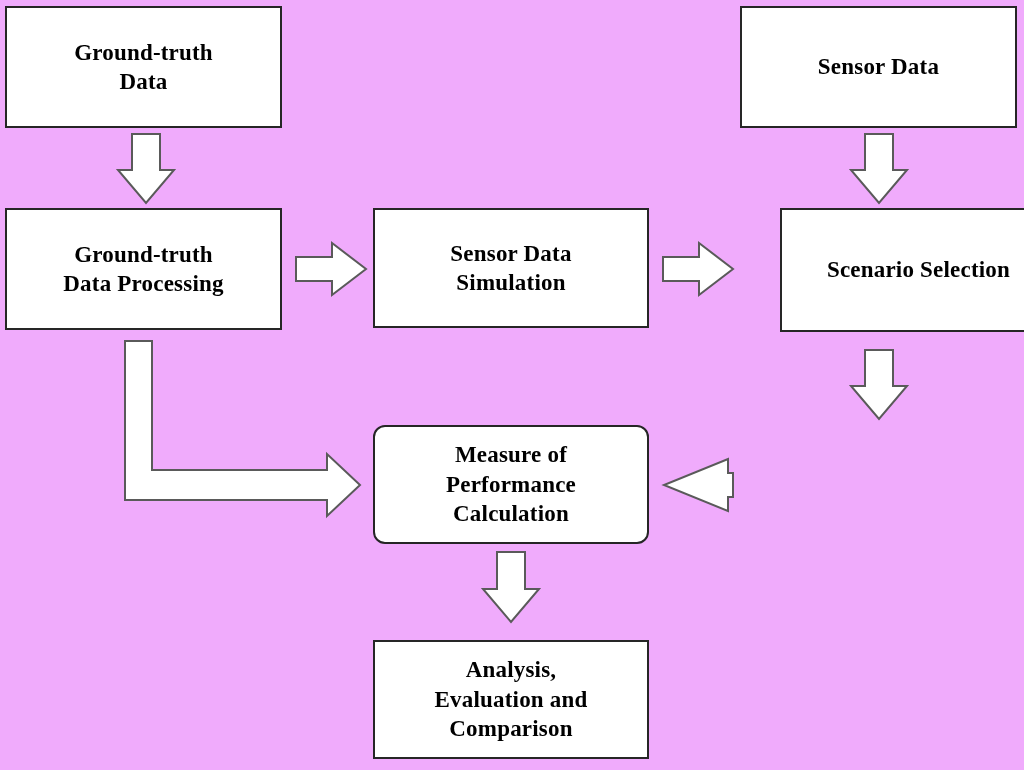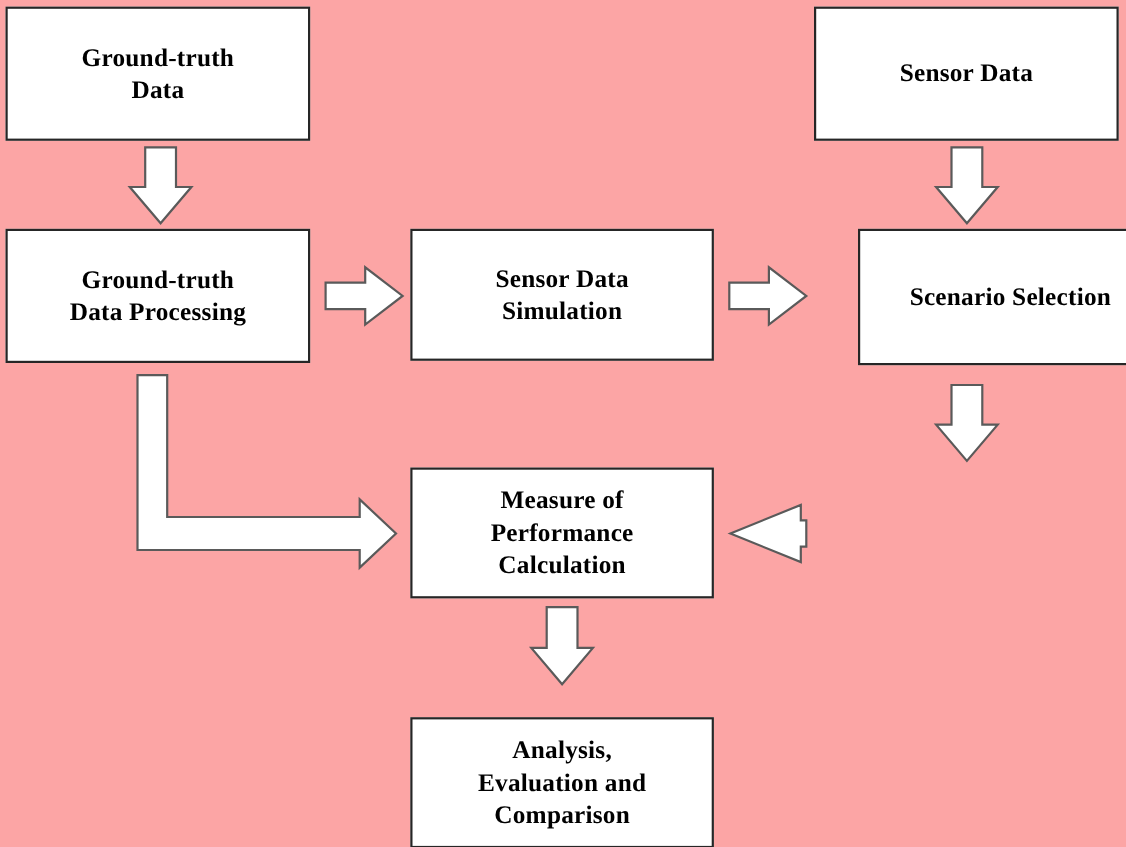--- a/index.html
+++ b/index.html
@@ -5,21 +5,21 @@
 <style>
   html, body {
     margin: 0;
     padding: 0;
     background: #ffffff;
   }
   #canvas {
     position: relative;
     width: 1024px;
     height: 770px;
-    background: #fca5a5;
+    background: #f0abfc;
     overflow: hidden;
     font-family: "Liberation Serif", "DejaVu Serif", serif;
   }
   .node {
     position: absolute;
     box-sizing: border-box;
     border: 2px solid #262626;
     background: #ffffff;
     display: flex;
     align-items: center;
@@ -91,26 +91,26 @@
 
   <div class="node" style="left:373px; top:208px; width:276px; height:120px;">
     <span class="label">Sensor Data
 Simulation</span>
   </div>
 
   <div class="node" style="left:740px; top:208px; width:277px; height:124px;margin-left:40px;">
     <span class="label">Scenario Selection</span>
   </div>
 
-  <div class="node" style="left:373px; top:425px; width:276px; height:119px;">
+  <div class="node" style="left:373px; top:425px; width:276px; height:119px;border-radius:12px;">
     <span class="label">Measure of
 Performance
 Calculation</span>
   </div>
 
 
-  <div class="node" style="left:373px; top:640px; width:276px; height:119px;margin-top:12px;">
+  <div class="node" style="left:373px; top:640px; width:276px; height:119px;">
     <span class="label">Analysis,
 Evaluation and
 Comparison</span>
   </div>
 
 </div>
 
 </body></html>

